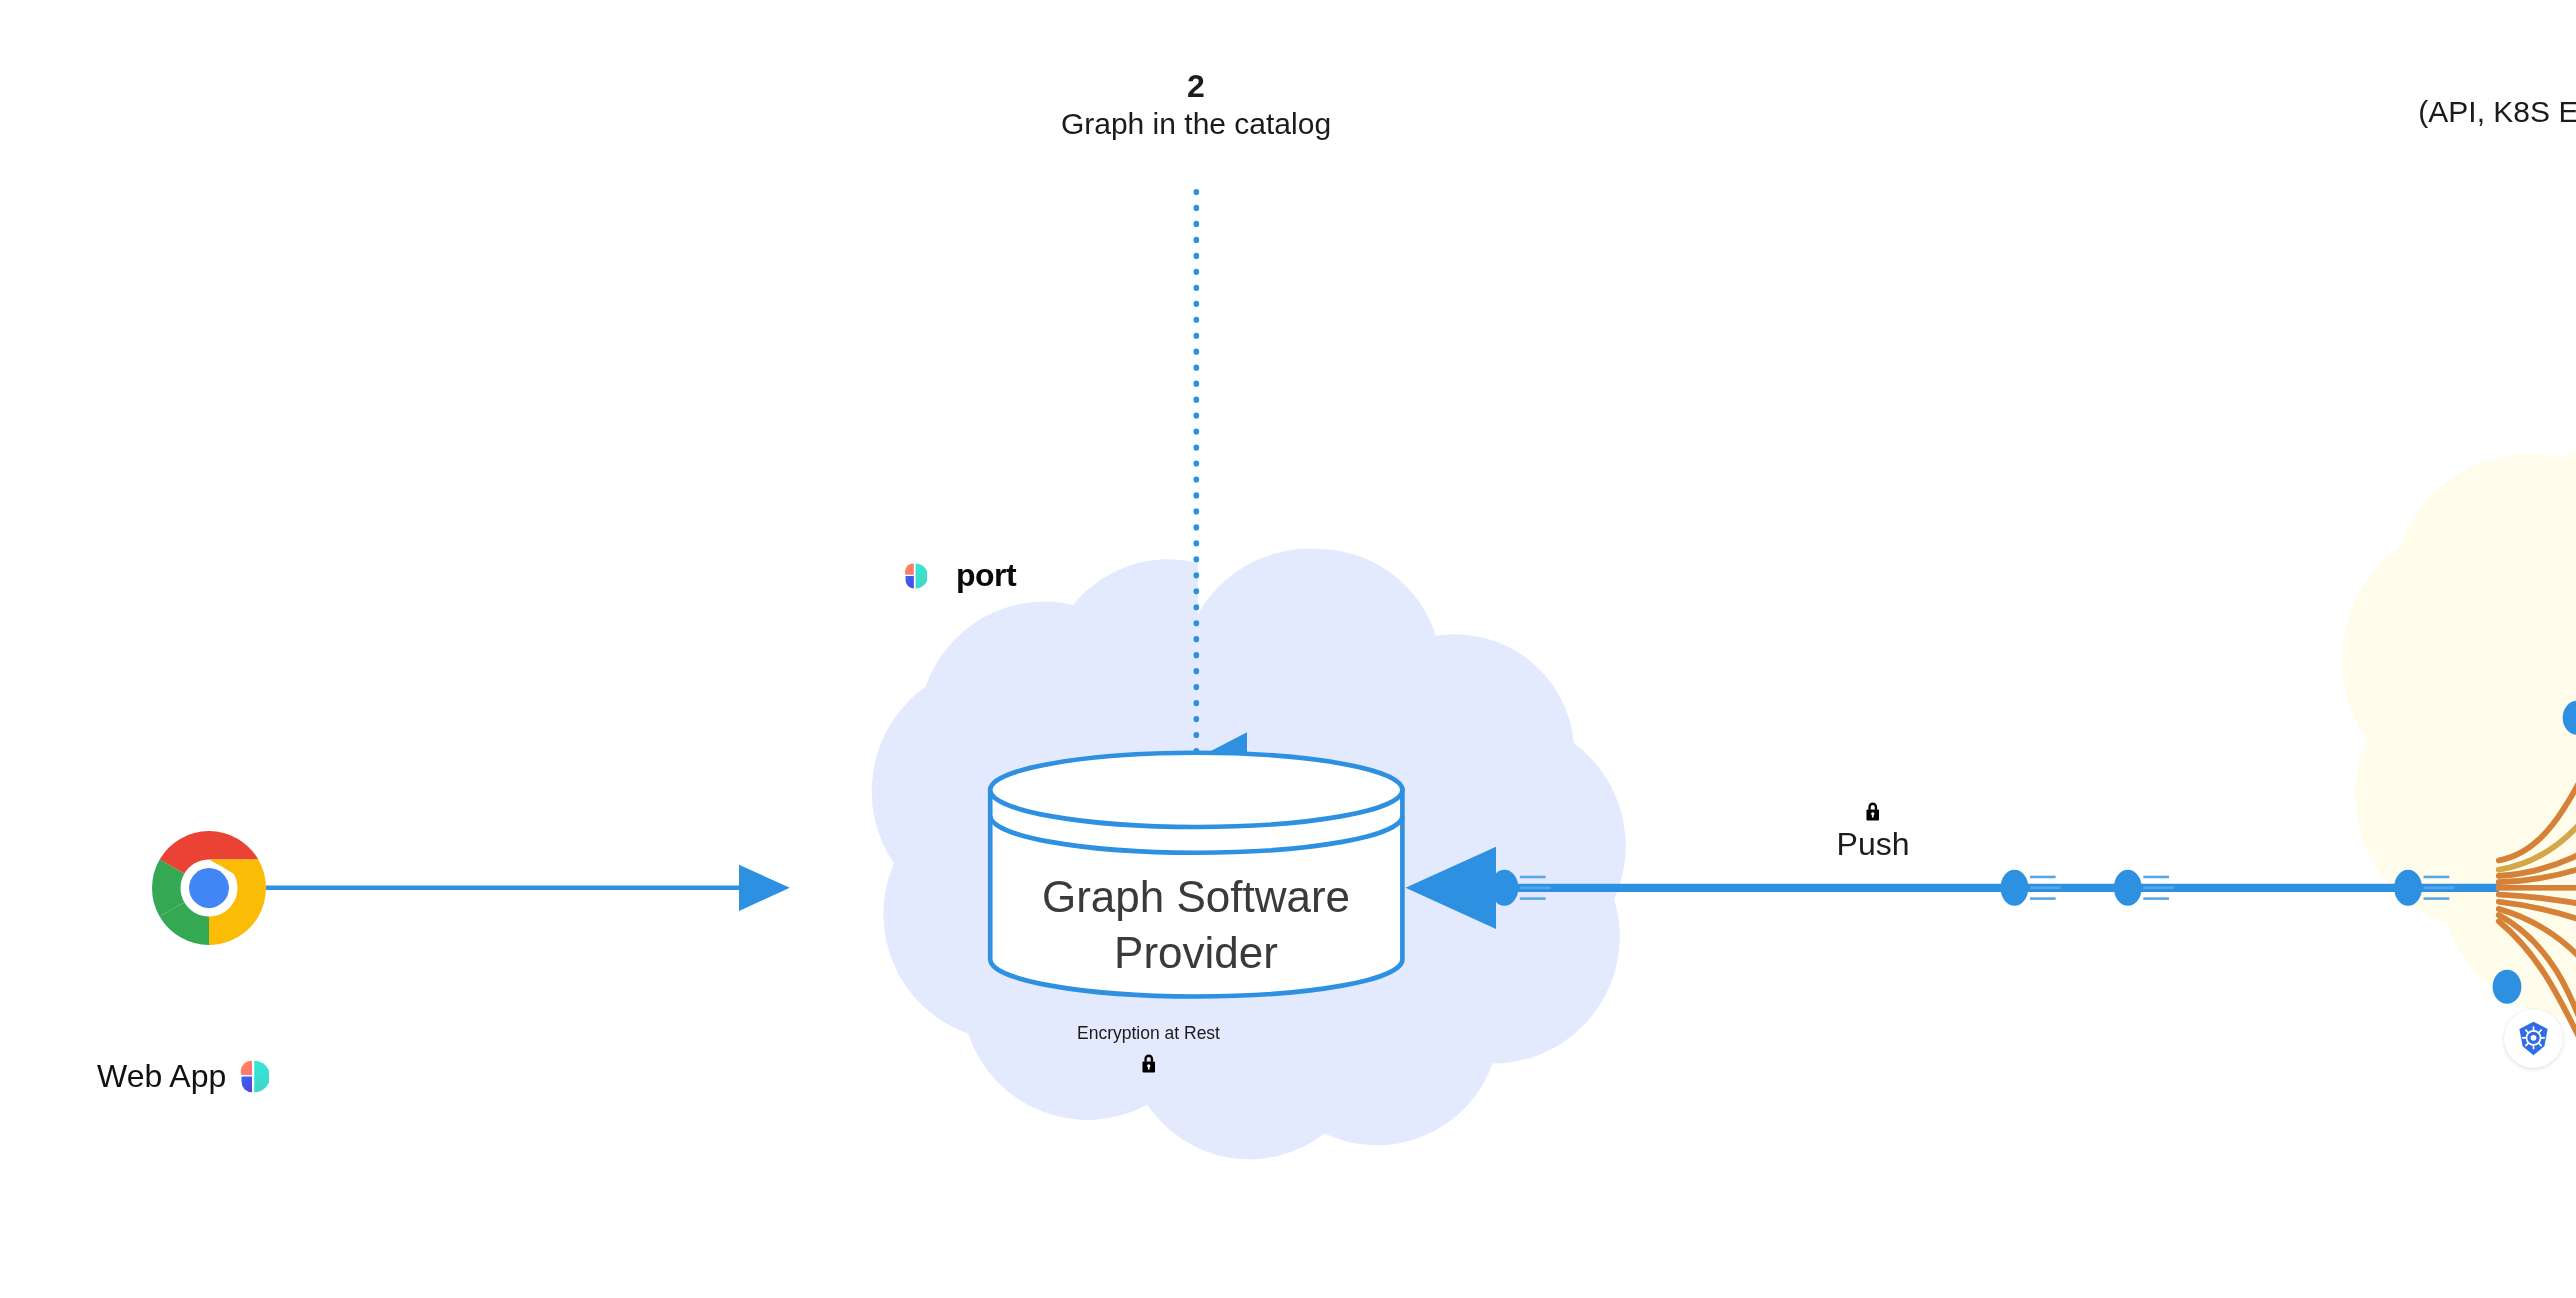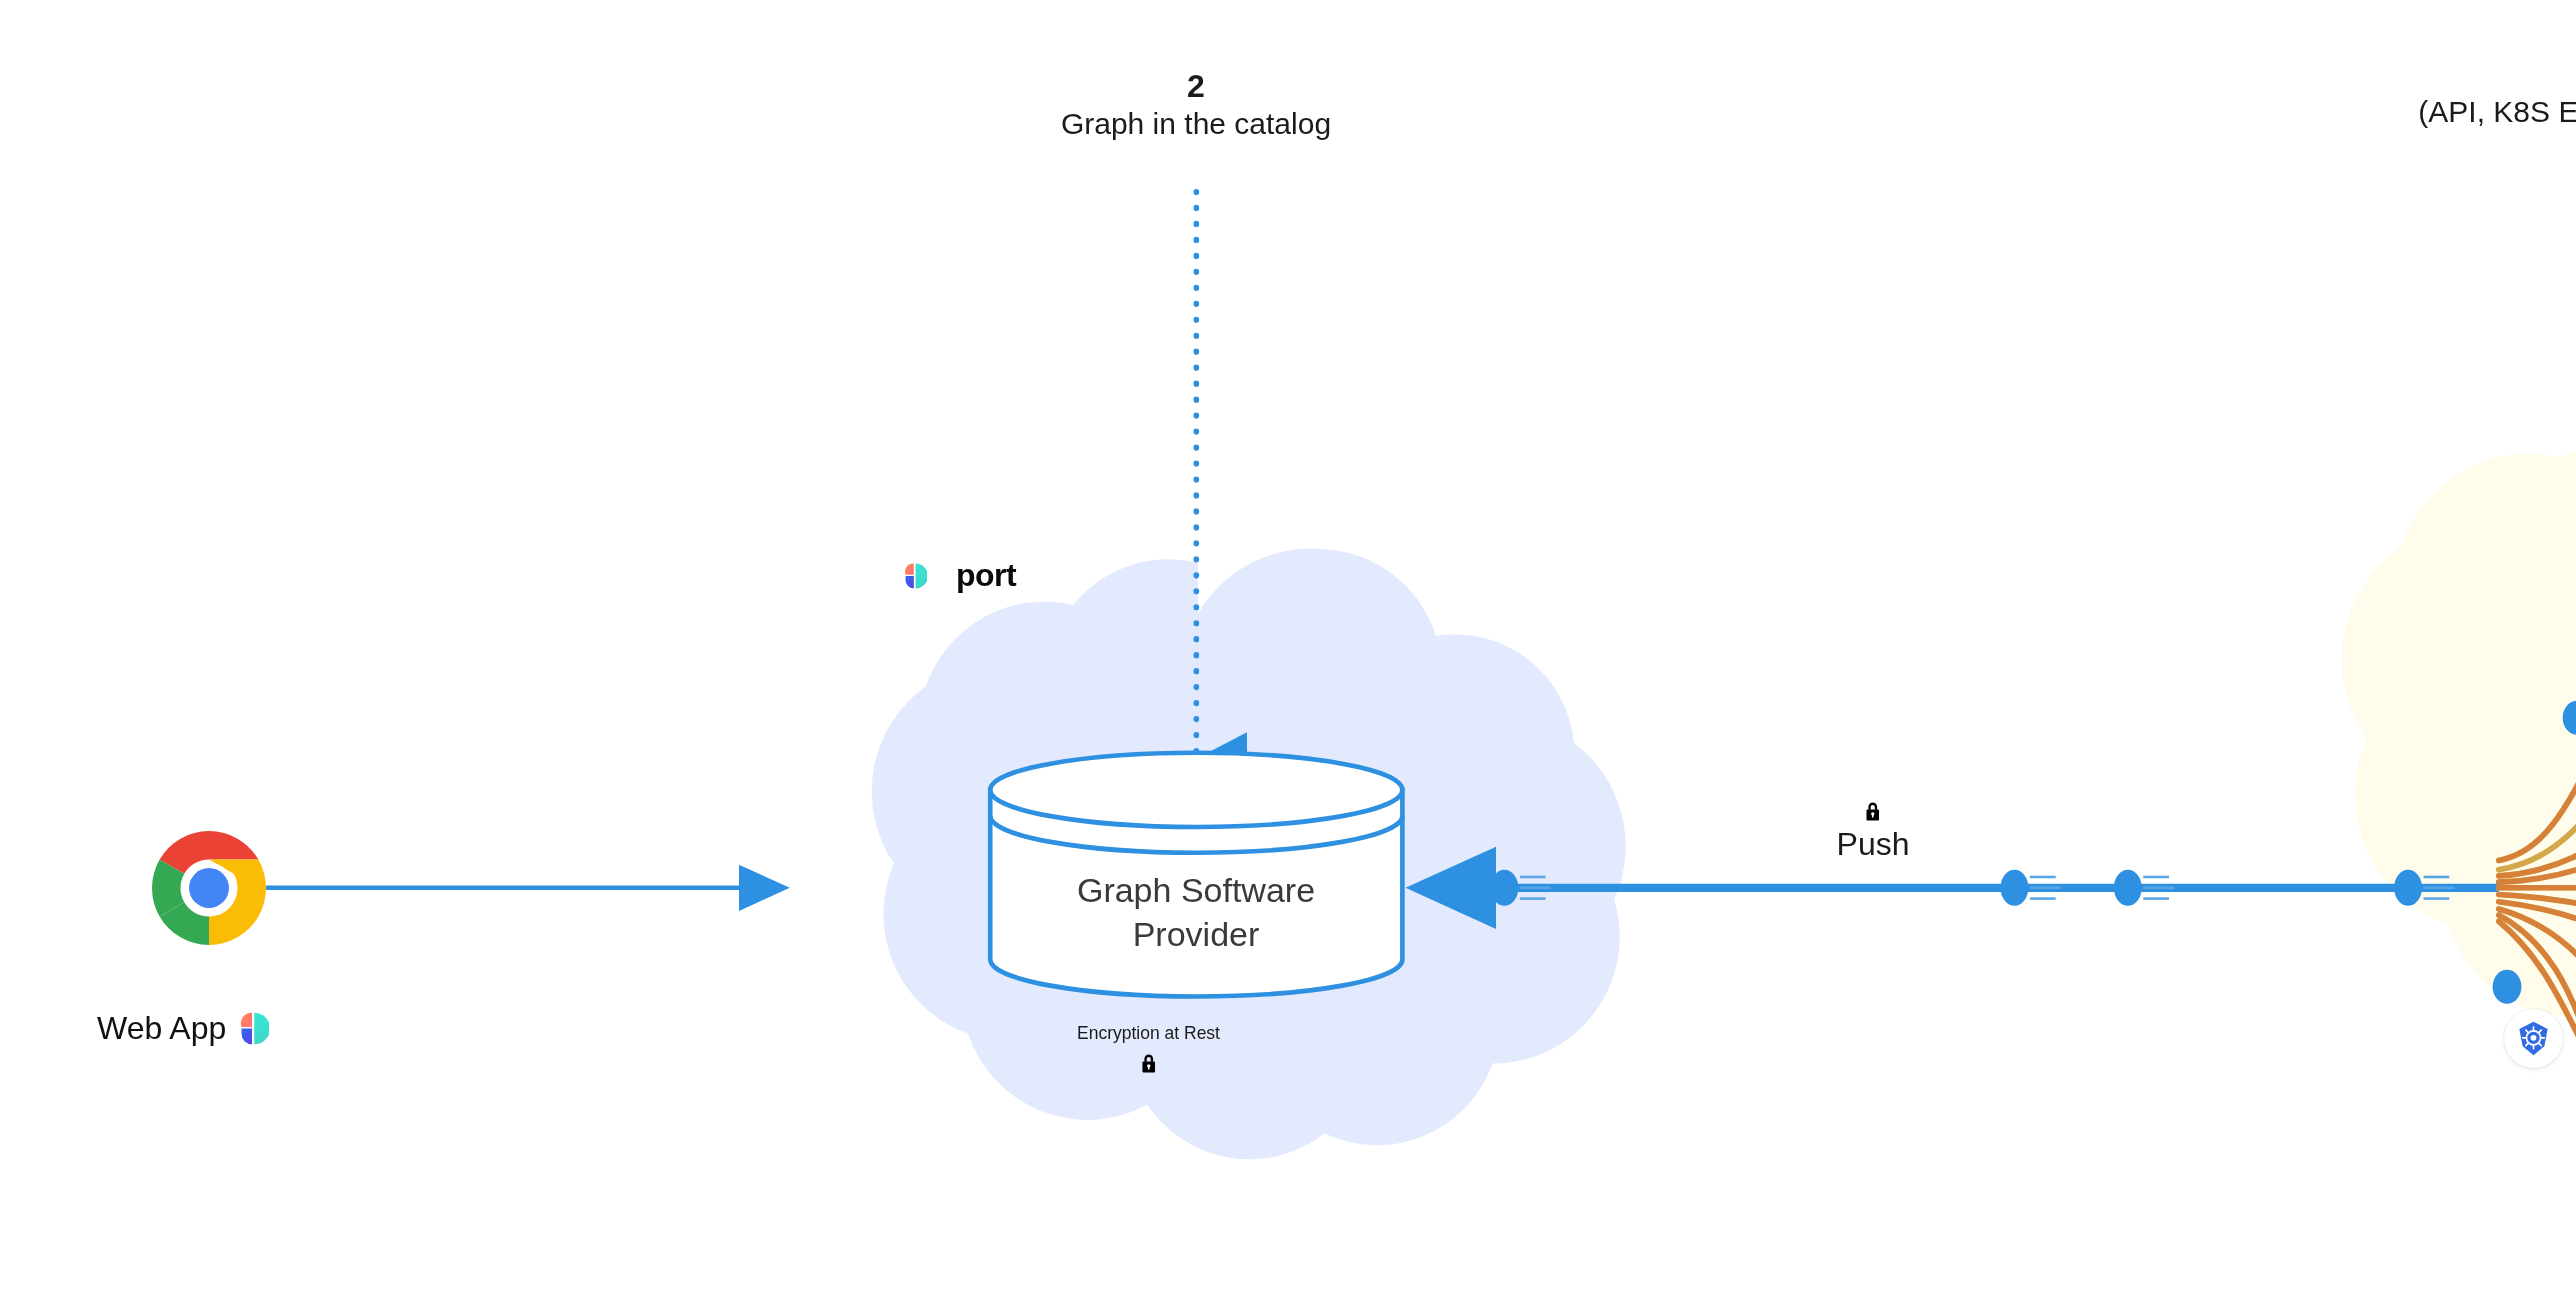--- a/index.html
+++ b/index.html
@@ -11,27 +11,27 @@
   .stage{position:absolute;inset:0;}
   svg.canvas{position:absolute;left:0;top:0;width:3269px;height:1299px;}
 
   
   .step-block{position:absolute;text-align:center;color:#1b1b1b;}
   .step-num{font-size:32px;font-weight:700;line-height:1.05;}
   .step-line{font-size:30px;font-weight:400;line-height:1.32;white-space:nowrap;}
 
   .lbl-webapp{
     position:absolute;font-size:32px;color:#111;white-space:nowrap;
-    display:flex;align-items:center;gap:11.3px;
+    display:flex;align-items:center;gap:11.3px;margin-top:48px;
   }
   .lbl-push{
     position:absolute;font-size:32px;color:#1b1b1b;white-space:nowrap;text-align:center;
   }
   .lbl-catalog{
-    position:absolute;font-size:34px;color:#3a3a3a;text-align:center;line-height:1.28;
+    position:absolute;font-size:44px;color:#3a3a3a;text-align:center;line-height:1.28;
     white-space:nowrap;
   }
   .lbl-enc{
     position:absolute;font-size:17.5px;color:#1b1b1b;white-space:nowrap;
     display:flex;align-items:center;gap:9.3px;flex-direction:column;
   }
   .portlogo-text{font-size:32px;font-weight:700;color:#0a0a0a;letter-spacing:-0.5px;}
   .portlogo-wrap{position:absolute;display:flex;align-items:center;gap:29px;}
 
   .icon-badge{

